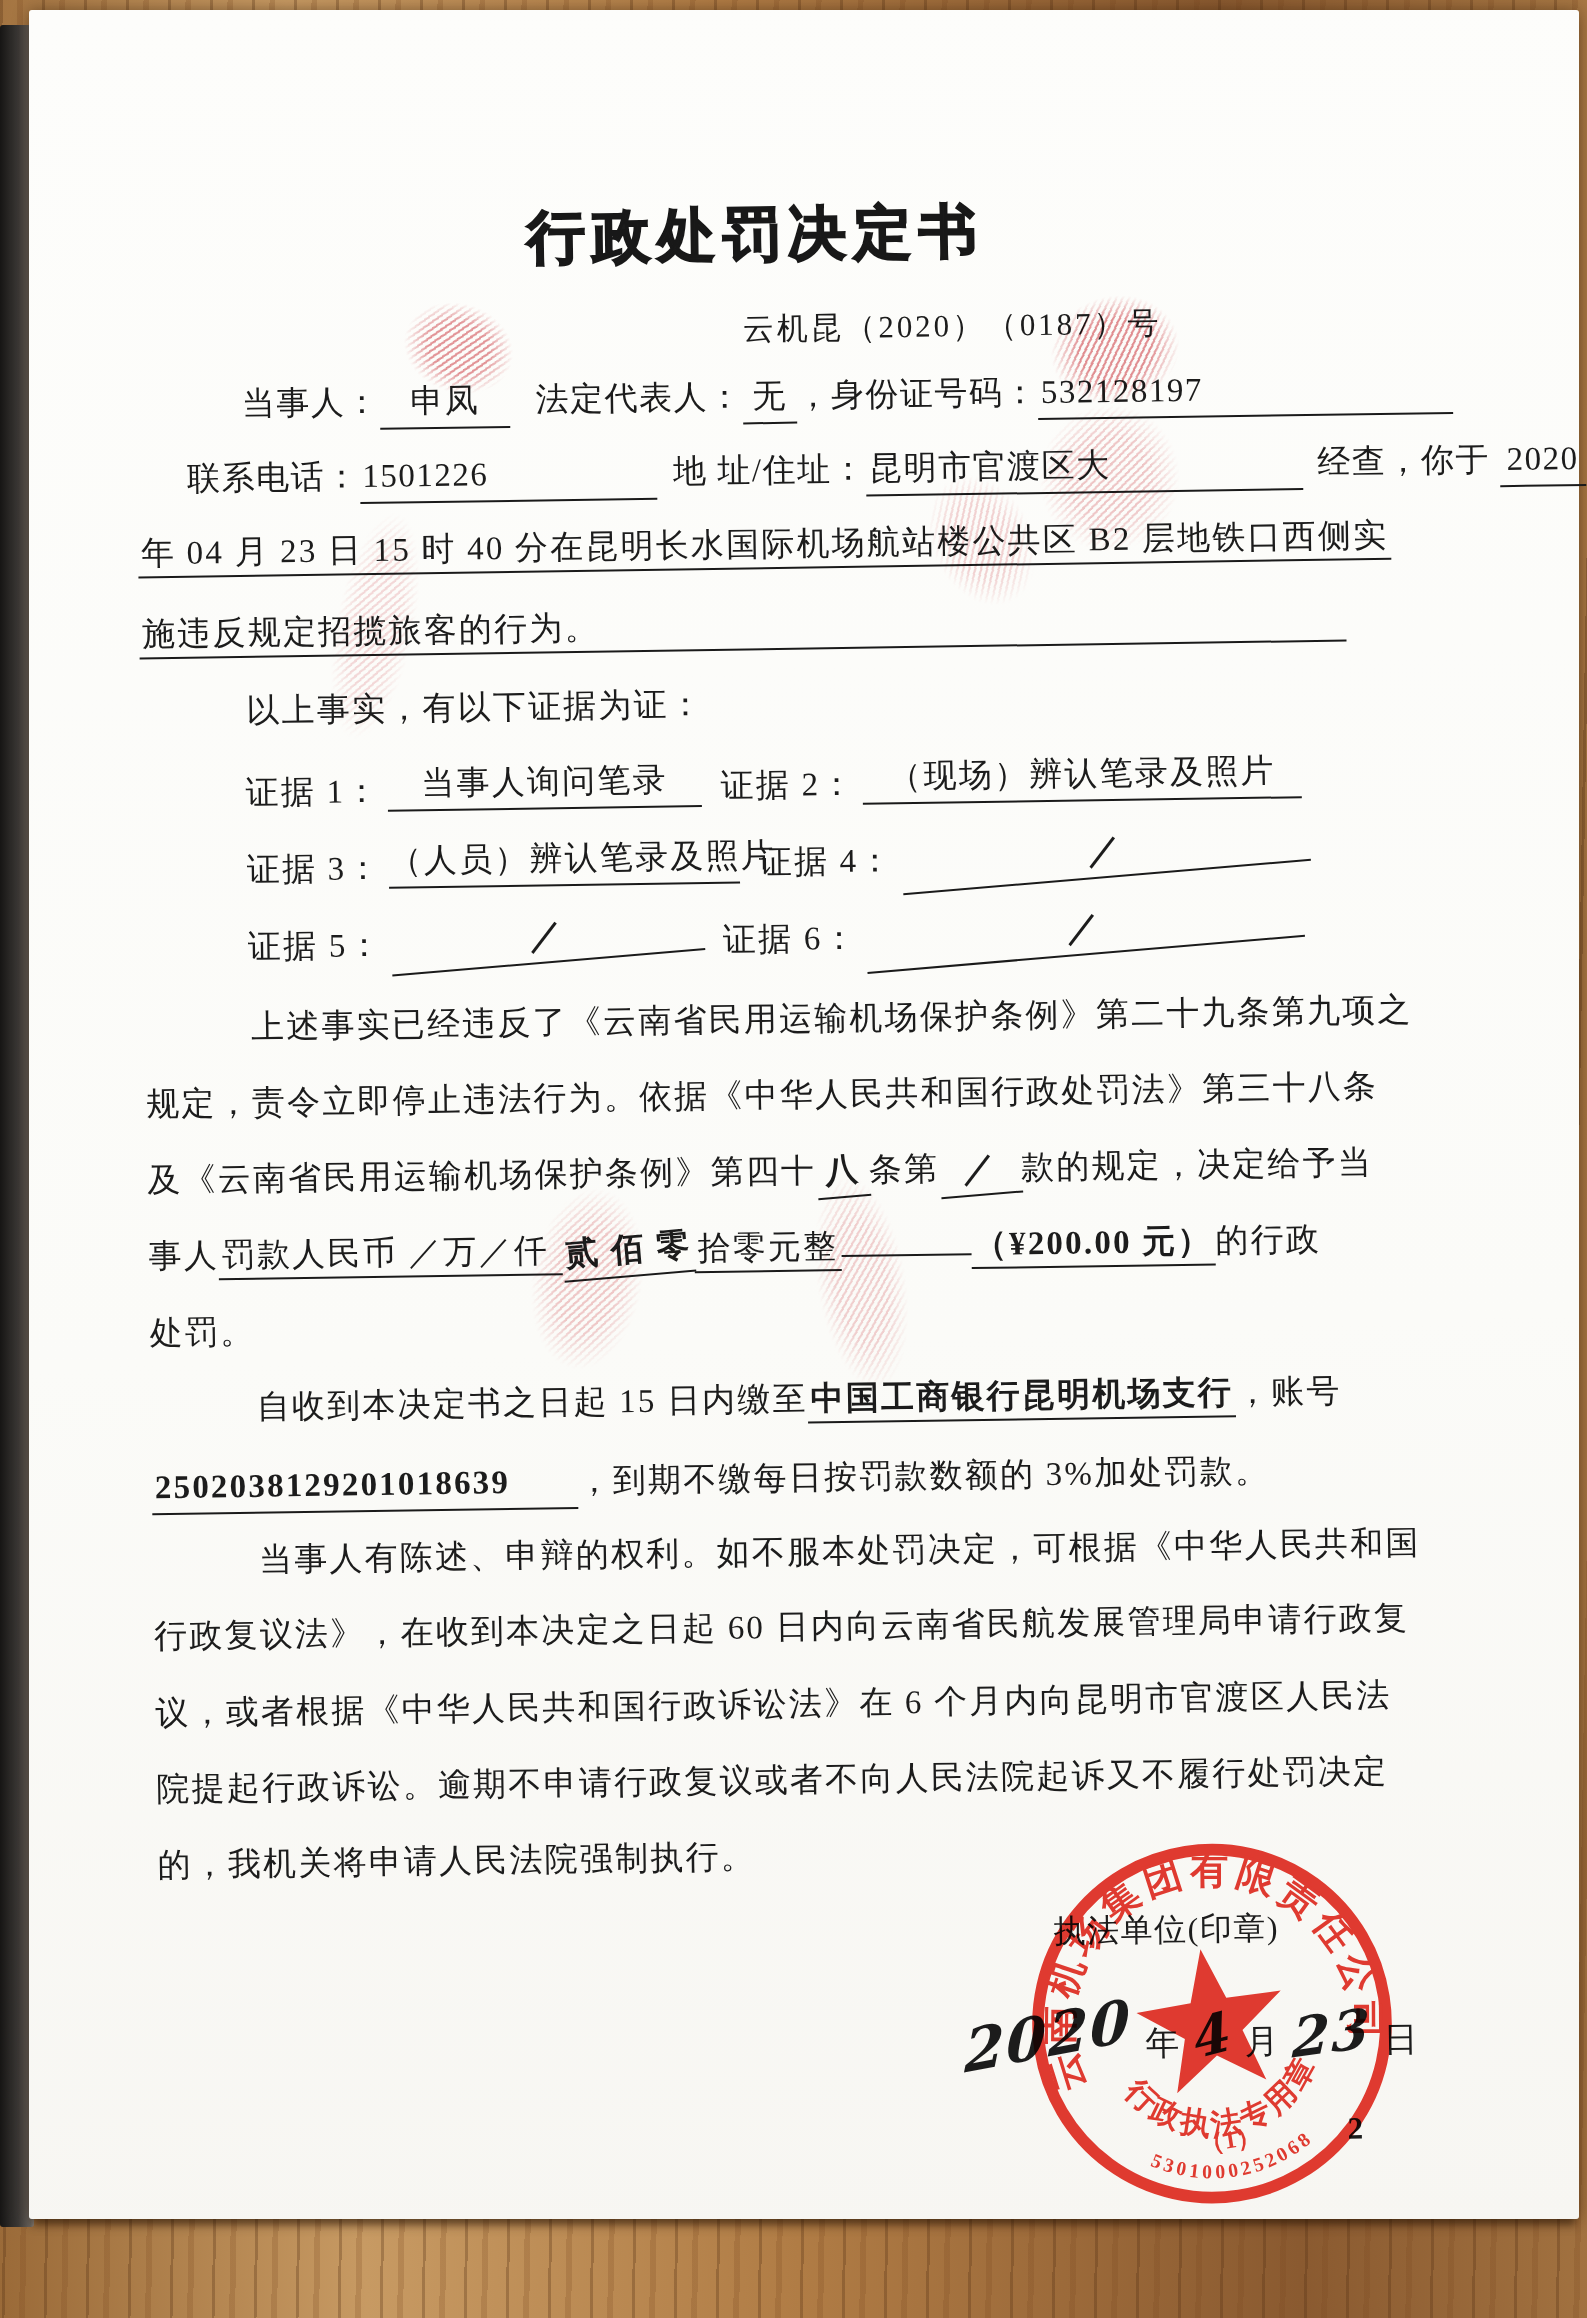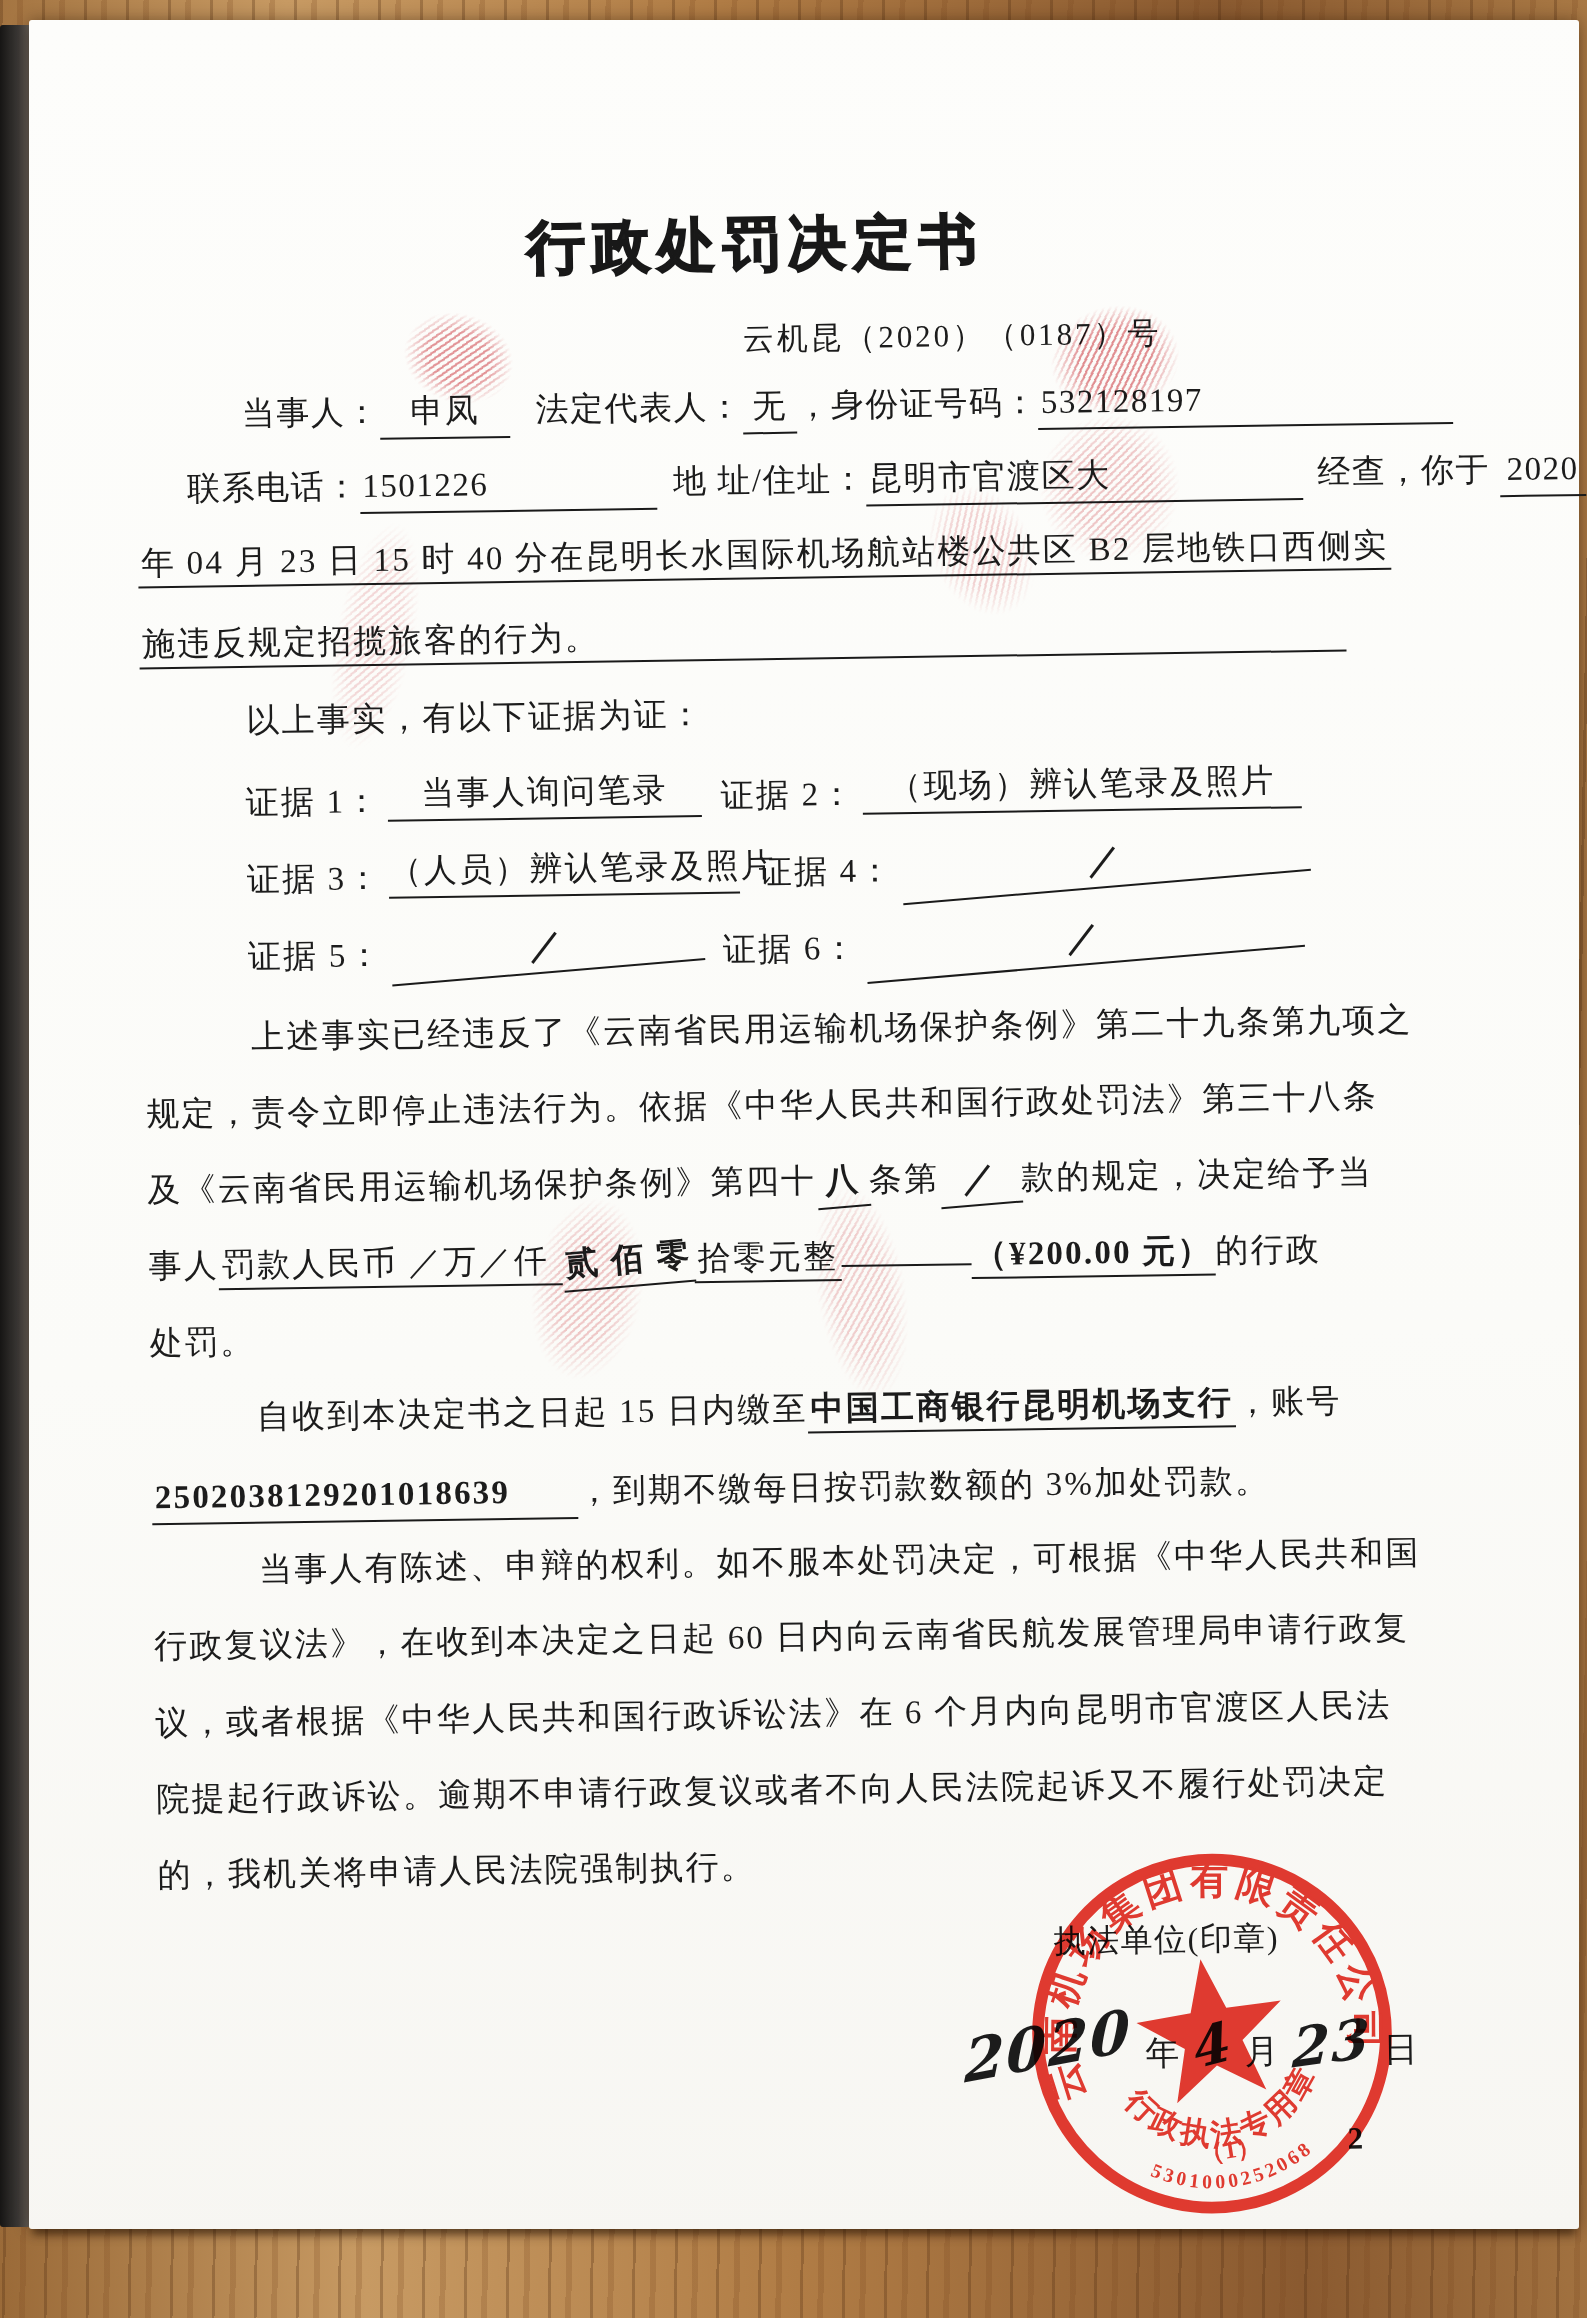--- a/index.html
+++ b/index.html
@@ -7,21 +7,21 @@
        font-family:"Liberation Serif","DejaVu Serif",serif;color:#1c1c1c;}
   .scene{position:absolute;inset:0;
     background:
       repeating-linear-gradient(91deg, rgba(82,46,18,.30) 0 2.9px, rgba(0,0,0,0) 2.9px 17.5px,
         rgba(120,70,30,.22) 17.5px 23.4px, rgba(0,0,0,0) 23.4px 42px),
       linear-gradient(88deg,#9a6a38,#c79a63 22%,#b07c45 48%,#8a5a30 78%,#a5764278);
     background-color:#ab7a46;}
   .spine{position:absolute;left:0;top:25px;width:34px;height:2202px;
     background:linear-gradient(90deg,#161514,#3c3936 55%,#6b6660 90%,#8d8780);
     border-radius:2.9px;}
-  .paper{position:absolute;left:29px;top:20px;width:1550px;height:2209px;
+  .paper{position:absolute;left:29px;top:10px;width:1550px;height:2209px;
     background:linear-gradient(178deg,#fdfdfb,#fbfbf8 60%,#f7f6f2);
     box-shadow:0 0 16px rgba(40,20,5,.45), 0 10.2px 7.3px -4.4px rgba(40,20,5,.5);
     border-radius:2.9px;}
   .content{position:absolute;inset:0;transform:rotate(-0.85deg);transform-origin:66px 66px;}
   .tline{position:absolute;font-size:33px;letter-spacing:2.2px;white-space:nowrap;line-height:1.25;}
   .u{border-bottom:2.9px solid #1a1a1a;padding:0 2.9px 5.1px 2.9px;}
   .blank{display:inline-block;text-align:center;}
   .hand{display:inline-block;transform:rotate(-4deg);font-weight:700;}
   .bold{font-weight:700;}
   .title{font-size:58px;font-weight:900;letter-spacing:7.3px;text-align:center;

